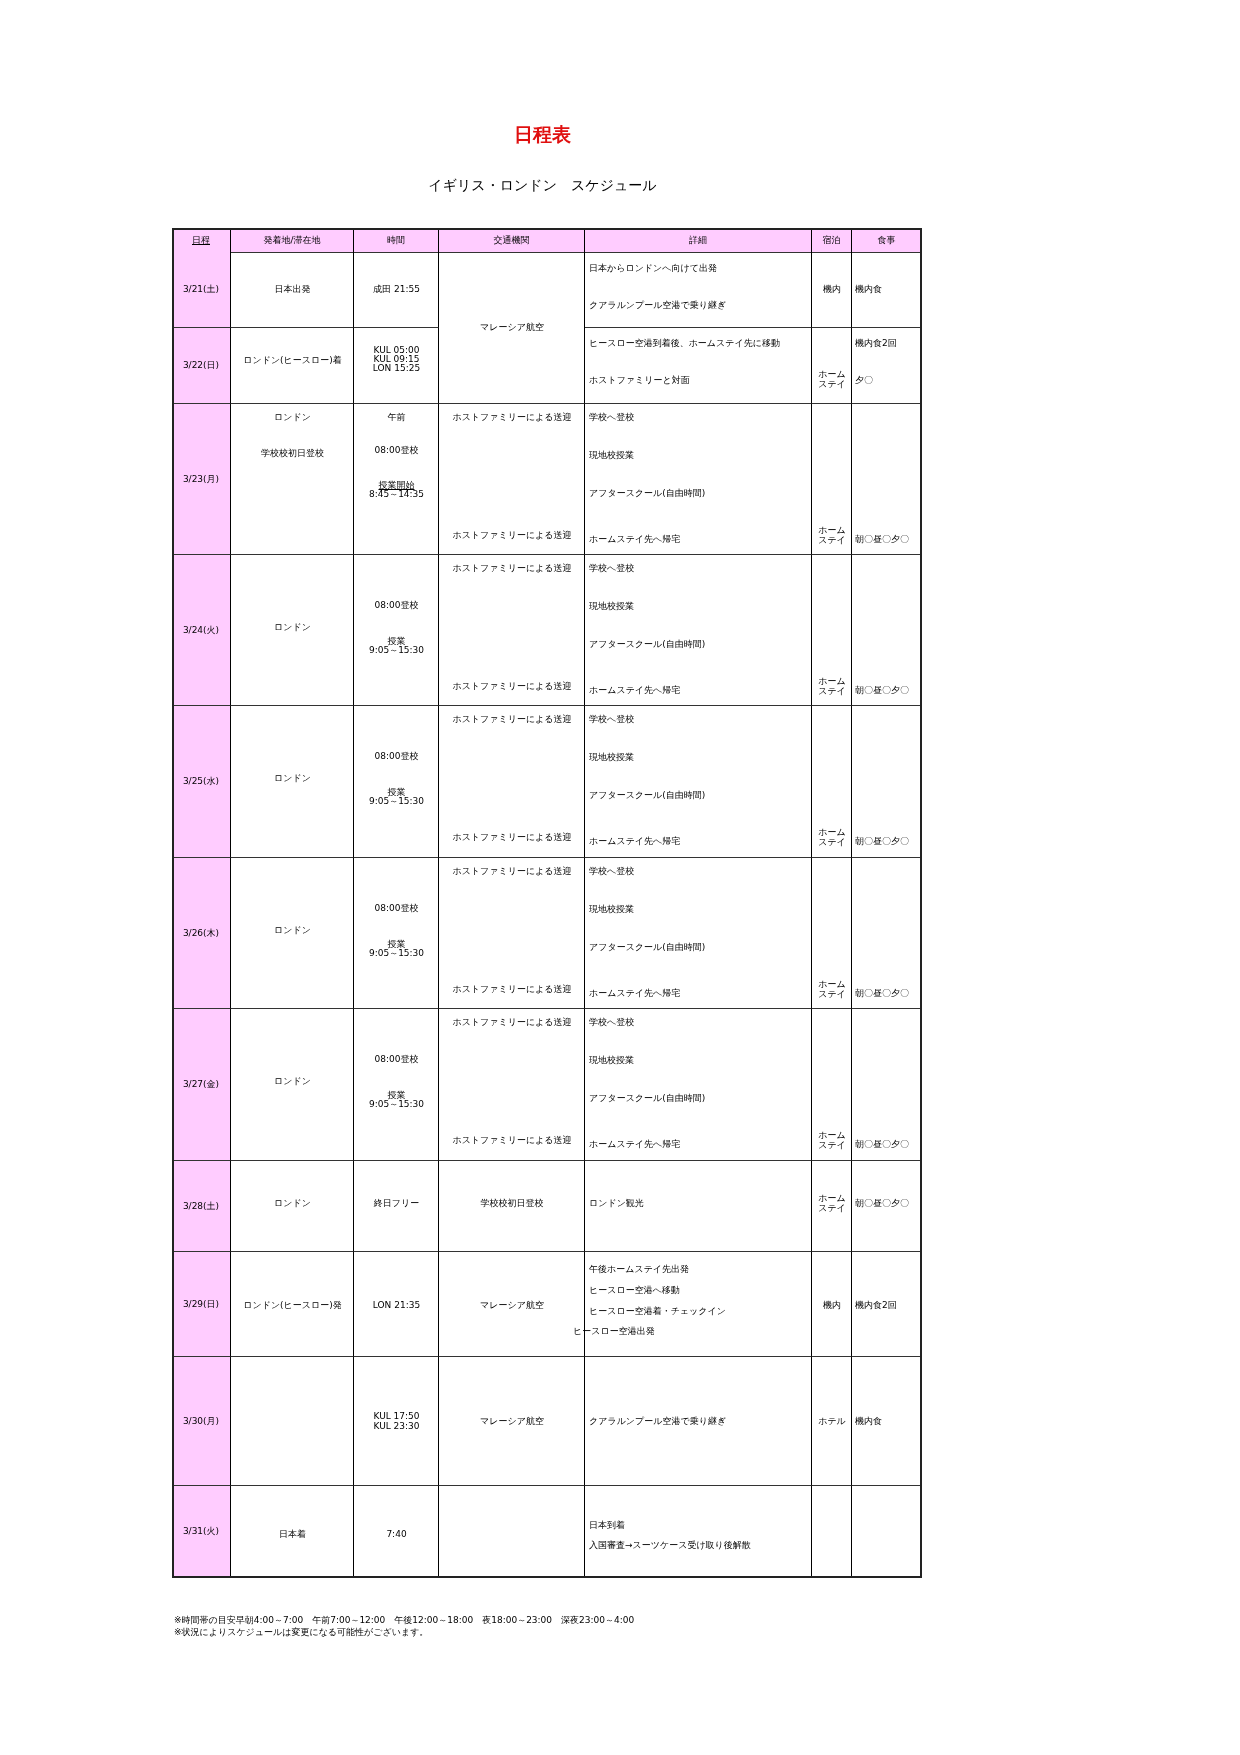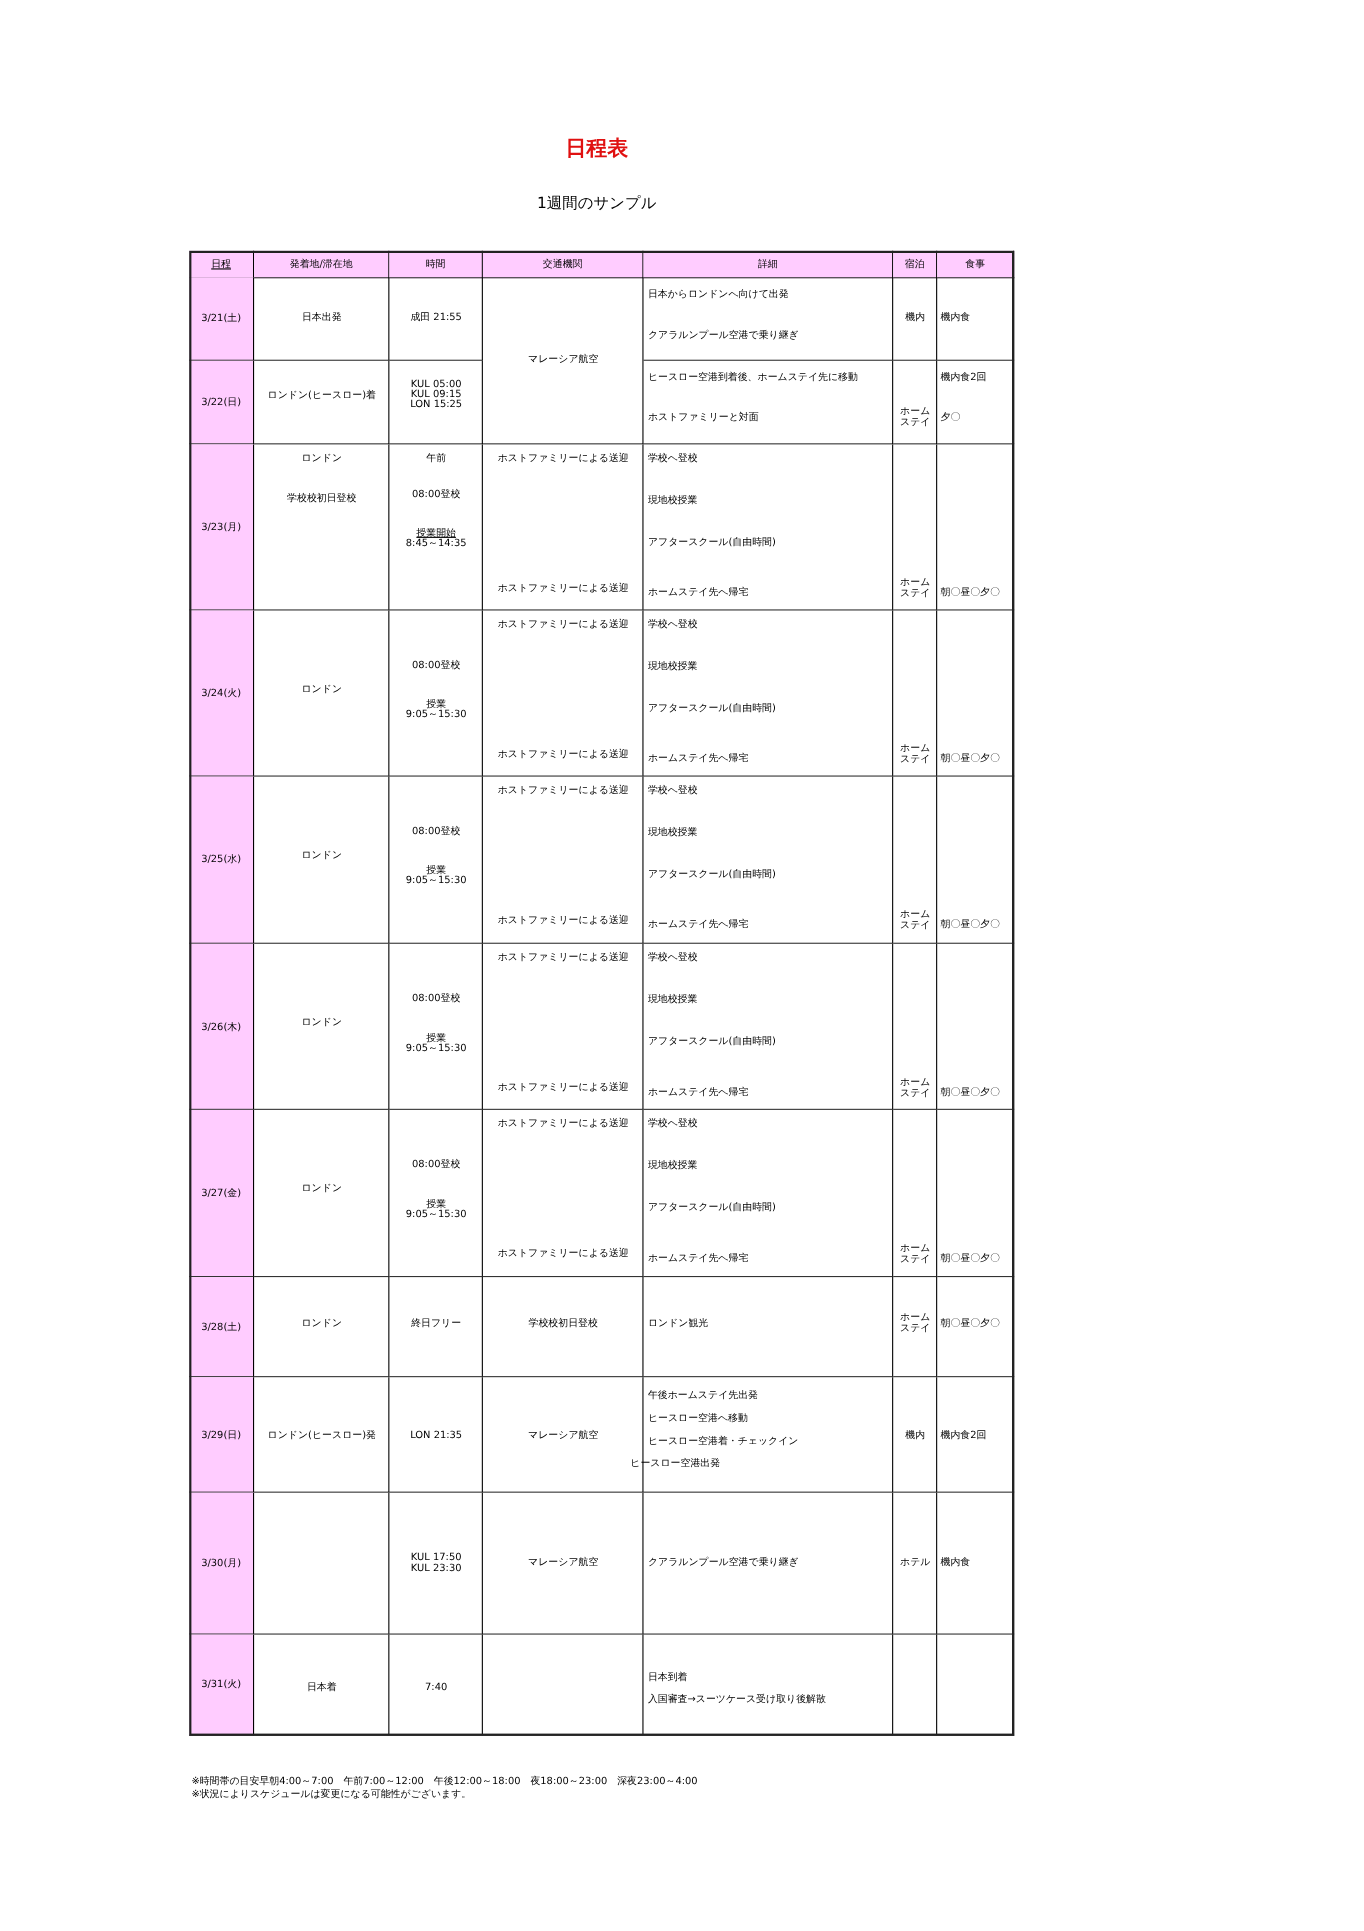--- a/index.html
+++ b/index.html
@@ -14,21 +14,21 @@
   .txt { position:absolute; font-size:9px; white-space:nowrap; line-height:10px; }
   .c { text-align:center; transform:translateX(-50%); }
   .frame { position:absolute; left:172px; top:228px; width:750px; height:1350px; box-sizing:border-box; border:2px solid #222; pointer-events:none; }
   .footnote { left:174px; font-size:9px; line-height:12px; white-space:nowrap; }
 </style>
 </head>
 <body>
 
 <div class="abs title">日程表</div>
 <div class="abs subtitle">
-  <div>1週間のサンプル</div>
+  <div>イギリス・ロンドン　スケジュール</div>
 </div>
 
 <div id="schedule">
     <div class="cell hdr" style="left:172px;top:228px;width:59px;height:25px;text-decoration:underline;">日程</div>
     <div class="cell hdr" style="left:231px;top:228px;width:123px;height:25px;">発着地/滞在地</div>
     <div class="cell hdr" style="left:354px;top:228px;width:85px;height:25px;">時間</div>
     <div class="cell hdr" style="left:439px;top:228px;width:146px;height:25px;">交通機関</div>
     <div class="cell hdr" style="left:585px;top:228px;width:227px;height:25px;">詳細</div>
     <div class="cell hdr" style="left:812px;top:228px;width:40px;height:25px;">宿泊</div>
     <div class="cell hdr" style="left:852px;top:228px;width:70px;height:25px;text-align:center;">食事</div>

